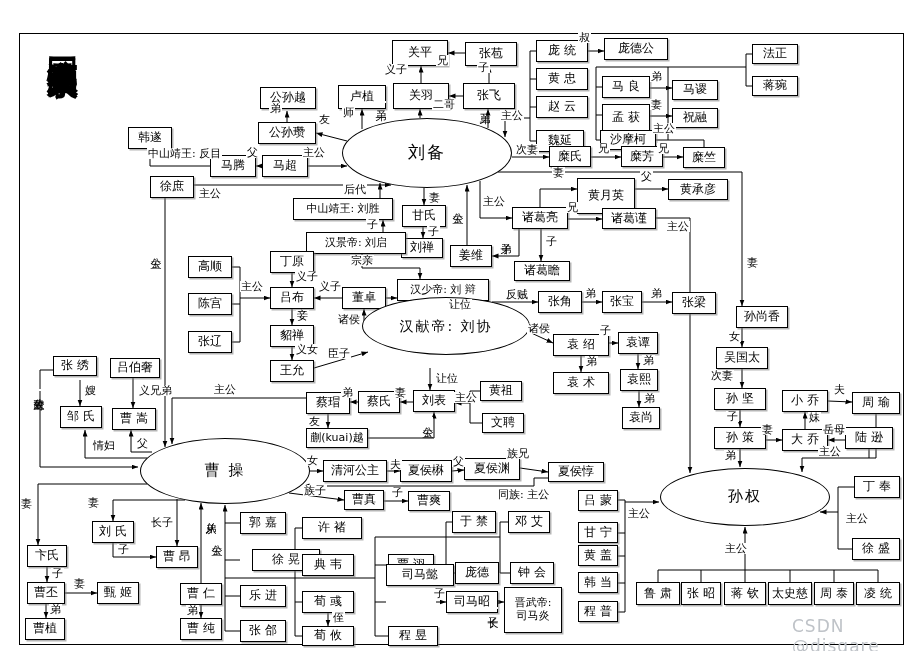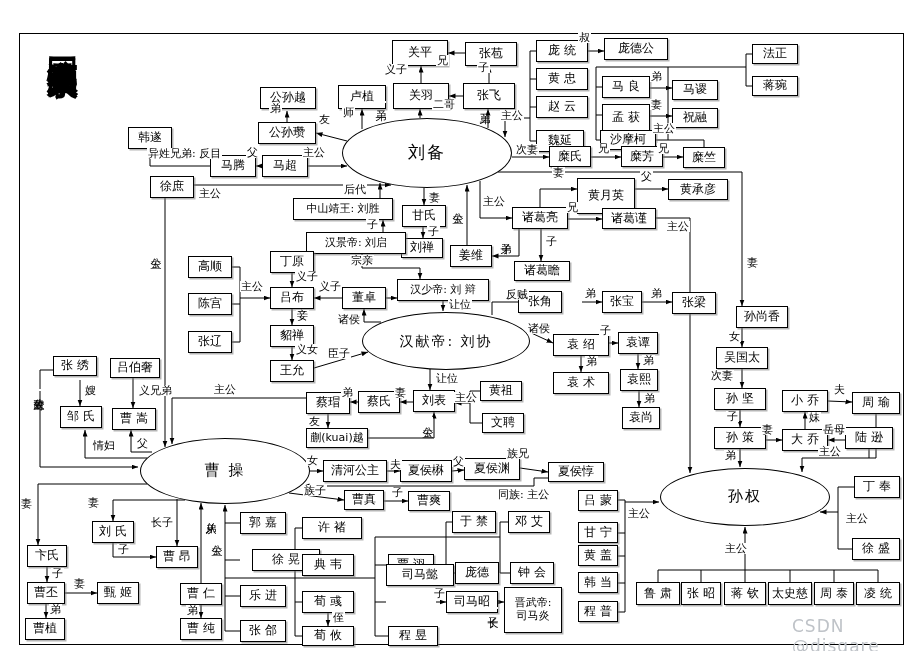--- a/index.html
+++ b/index.html
@@ -232,22 +232,22 @@
       <div class="node" style="left: 514px; top: 261px; width: 56px; height: 20px;">诸葛瞻</div>
       <div class="node" style="left: 188px; top: 256px; width: 44px; height: 22px;">高顺</div>
       <div class="node" style="left: 188px; top: 293px; width: 44px; height: 22px;">陈宫</div>
       <div class="node" style="left: 188px; top: 331px; width: 44px; height: 22px;">张辽</div>
       <div class="node" style="left: 270px; top: 251px; width: 44px; height: 22px;">丁原</div>
       <div class="node" style="left: 270px; top: 287px; width: 44px; height: 22px;">吕布</div>
       <div class="node" style="left: 342px; top: 287px; width: 44px; height: 22px;">董卓</div>
       <div class="node" style="left: 397px; top: 279px; width: 92px; height: 22px; font-size: 11px;">汉少帝: 刘 辩</div>
       <div class="node" style="left: 270px; top: 325px; width: 44px; height: 22px;">貂禅</div>
       <div class="node" style="left: 270px; top: 360px; width: 44px; height: 22px;">王允</div>
-      <div class="node ellipse" style="left: 362px; top: 312px; width: 168px; height: 58px; font-size: 14px; text-align: center;">汉献帝: 刘协</div>
-      <div class="node" style="left: 518px; top: 291px; width: 44px; height: 22px;">张角</div>
+      <div class="node ellipse" style="left: 362px; top: 297px; width: 168px; height: 58px; font-size: 14px; text-align: center;">汉献帝: 刘协</div>
+      <div class="node" style="left: 538px; top: 291px; width: 44px; height: 22px;">张角</div>
       <div class="node" style="left: 602px; top: 291px; width: 40px; height: 22px;">张宝</div>
       <div class="node" style="left: 672px; top: 292px; width: 44px; height: 22px;">张梁</div>
       <div class="node" style="left: 553px; top: 334px; width: 56px; height: 22px;">袁 绍</div>
       <div class="node" style="left: 553px; top: 372px; width: 56px; height: 22px;">袁 术</div>
       <div class="node" style="left: 618px; top: 332px; width: 40px; height: 22px;">袁谭</div>
       <div class="node" style="left: 620px; top: 369px; width: 38px; height: 22px;">袁熙</div>
       <div class="node" style="left: 622px; top: 407px; width: 38px; height: 22px;">袁尚</div>
       <div class="node" style="left: 716px; top: 306px; width: 52px; height: 22px; margin-left: 20px;">孙尚香</div>
       <div class="node" style="left: 716px; top: 347px; width: 52px; height: 22px;">吴国太</div>
       <div class="node" style="left: 714px; top: 388px; width: 52px; height: 22px;">孙 坚</div>
@@ -310,21 +310,21 @@
       <div class="node" style="left: 636px; top: 582px; width: 44px; height: 23px;">鲁 肃</div>
       <div class="node" style="left: 681px; top: 582px; width: 40px; height: 23px;">张 昭</div>
       <div class="node" style="left: 724px; top: 582px; width: 42px; height: 23px;">蒋 钦</div>
       <div class="node" style="left: 768px; top: 582px; width: 44px; height: 23px;">太史慈</div>
       <div class="node" style="left: 814px; top: 582px; width: 40px; height: 23px;">周 泰</div>
       <div class="node" style="left: 856px; top: 582px; width: 44px; height: 23px;">凌 统</div>
     </div>
   <div id="labels">
       <div class="elabel" style="left: 269px; top: 103px;">弟</div>
       <div class="elabel" style="left: 318px; top: 114px;">友</div>
-      <div class="elabel" style="left: 147px; top: 148px;">异姓兄弟: 反目</div>
+      <div class="elabel" style="left: 147px; top: 148px;">中山靖王: 反目</div>
       <div class="elabel" style="left: 246px; top: 147px;">父</div>
       <div class="elabel" style="left: 302px; top: 147px;">主公</div>
       <div class="elabel" style="left: 198px; top: 188px;">主公</div>
       <div class="elabel" style="left: 342px; top: 107px;">师</div>
       <div class="elabel v" style="left: 375px; top: 101px;">二弟</div>
       <div class="elabel" style="left: 384px; top: 64px;">义子</div>
       <div class="elabel" style="left: 436px; top: 55px;">兄</div>
       <div class="elabel" style="left: 477px; top: 62px;">子</div>
       <div class="elabel" style="left: 432px; top: 99px;">二哥</div>
       <div class="elabel v" style="left: 479px; top: 104px;">三弟</div>

